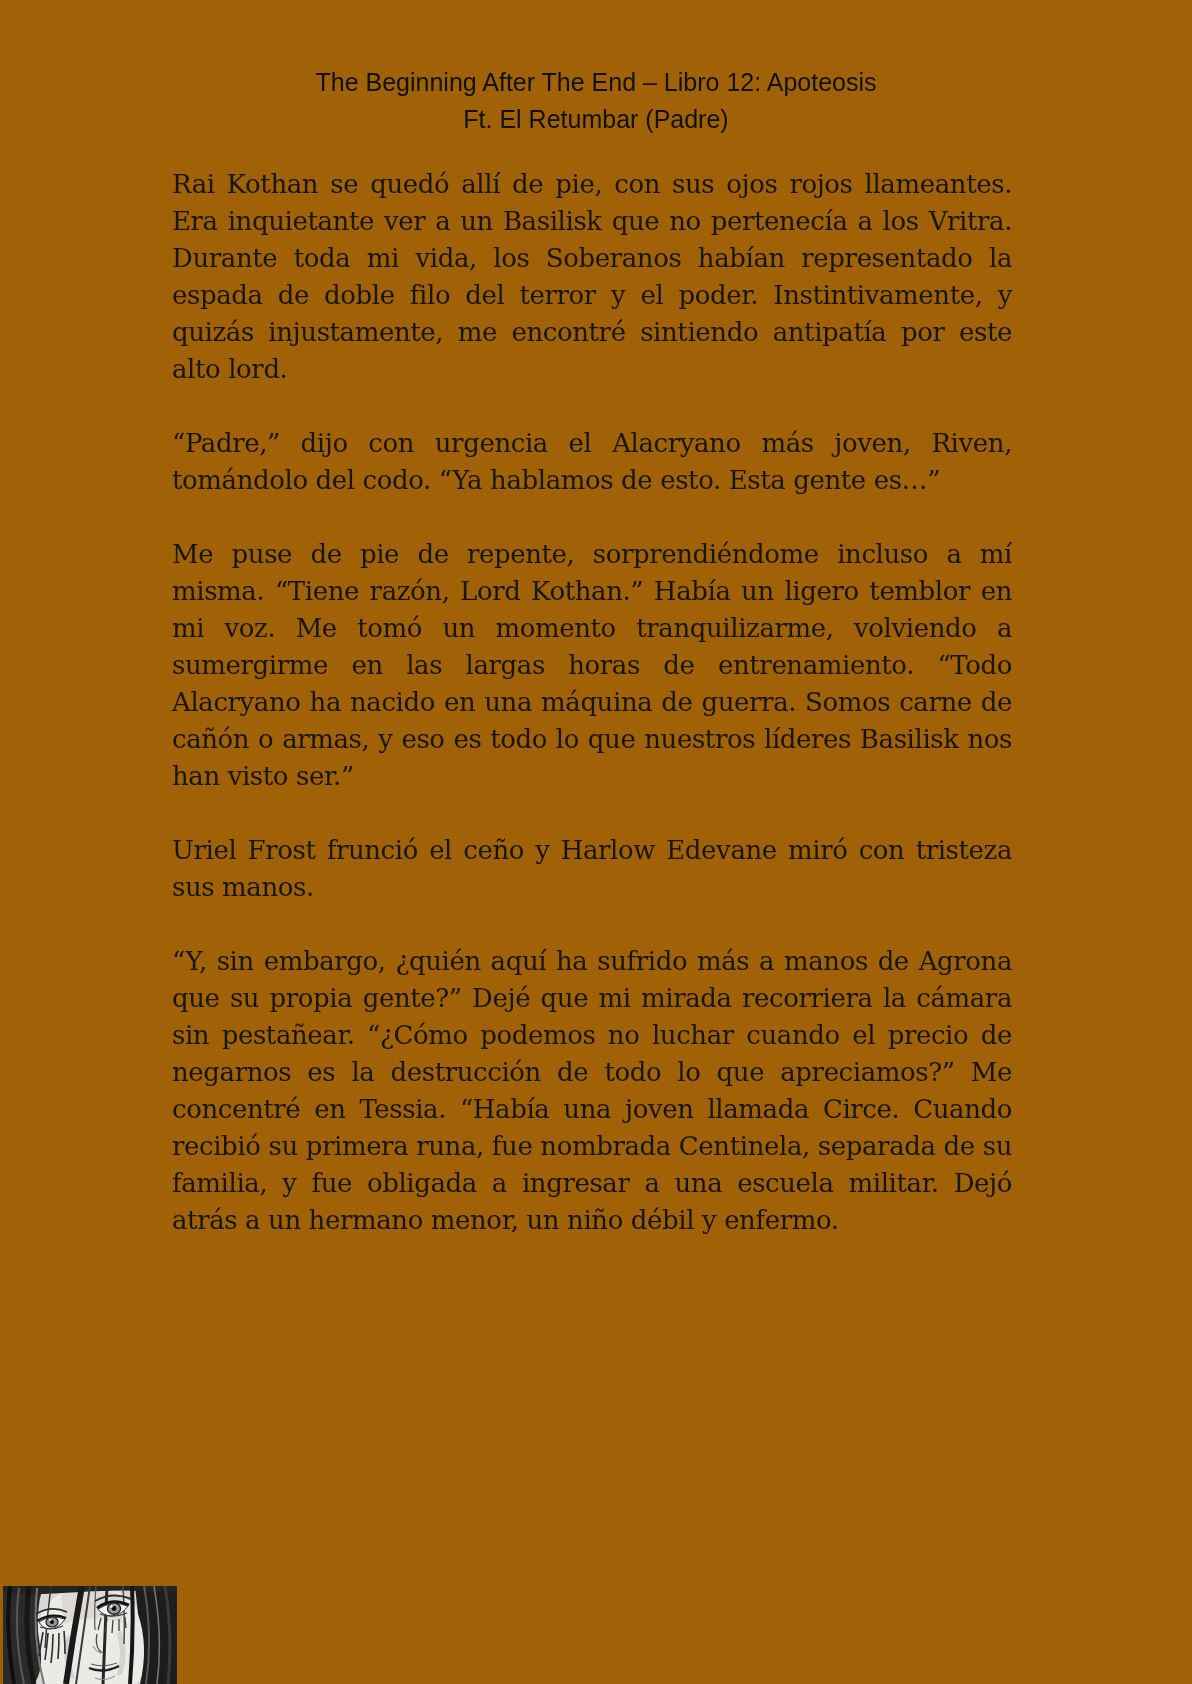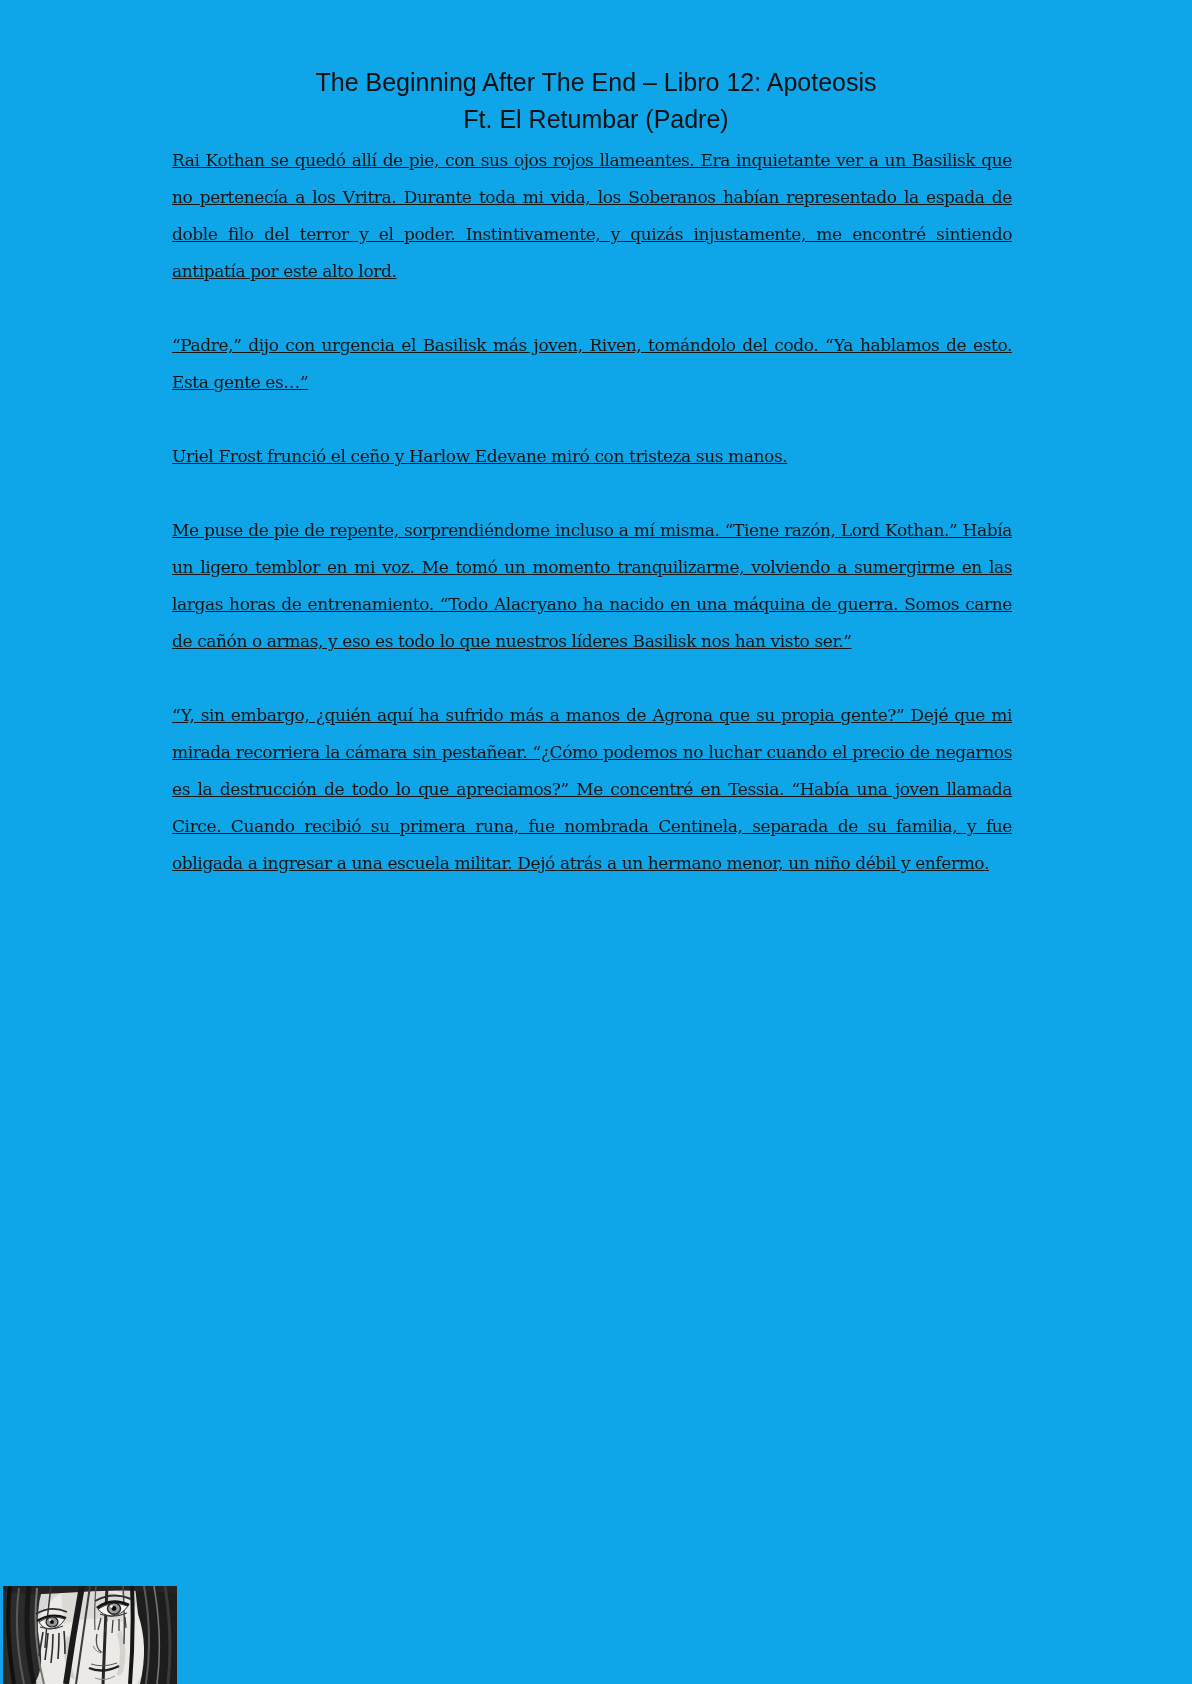--- a/index.html
+++ b/index.html
@@ -4,46 +4,45 @@
 <style>
   html, body {
     margin: 0;
     padding: 0;
     background: #ffffff;
   }
   .page {
     position: relative;
     width: 1192px;
     height: 1684px;
-    background: #0ea5e9;
+    background: #a16207;
     overflow: hidden;
     font-family: "DejaVu Serif", serif;
     color: #161616;
   }
   .doc-header {
     padding-top: 64px;
     text-align: center;
     font-family: "Liberation Sans", sans-serif;
     font-size: 25px;
     line-height: 37px;
     color: #111111;
     font-weight: 400;
   }
   .doc-header .title-line {
     display: block;
   }
   .doc-body {
     position: absolute;
     left: 172px;
-    top: 142px;
+    top: 166px;
     width: 840px;
-    font-size: 17px;
+    font-size: 26px;
     line-height: 37px;
     letter-spacing: -0.4px;
-    text-decoration: underline;
   }
   .doc-body p {
     margin: 0 0 37px 0;
     text-align: justify;
     text-justify: inter-word;
   }
   .footer-illustration {
     position: absolute;
     left: 3px;
     top: 1586px;
@@ -63,23 +62,23 @@
 
 <div class="page">
 
   <header class="doc-header">
     <span class="title-line">The Beginning After The End – Libro 12: Apoteosis</span>
     <span class="title-line">Ft. El Retumbar (Padre)</span>
   </header>
 
   <main class="doc-body">
     <p>Rai Kothan se quedó allí de pie, con sus ojos rojos llameantes. Era inquietante ver a un Basilisk que no pertenecía a los Vritra. Durante toda mi vida, los Soberanos habían representado la espada de doble filo del terror y el poder. Instintivamente, y quizás injustamente, me encontré sintiendo antipatía por este alto lord.</p>
-    <p>“Padre,” dijo con urgencia el Basilisk más joven, Riven, tomándolo del codo. “Ya hablamos de esto. Esta gente es…”</p>
+    <p>“Padre,” dijo con urgencia el Alacryano más joven, Riven, tomándolo del codo. “Ya hablamos de esto. Esta gente es…”</p>
+    <p>Me puse de pie de repente, sorprendiéndome incluso a mí misma. “Tiene razón, Lord Kothan.” Había un ligero temblor en mi voz. Me tomó un momento tranquilizarme, volviendo a sumergirme en las largas horas de entrenamiento. “Todo Alacryano ha nacido en una máquina de guerra. Somos carne de cañón o armas, y eso es todo lo que nuestros líderes Basilisk nos han visto ser.”</p>
     <p>Uriel Frost frunció el ceño y Harlow Edevane miró con tristeza sus manos.</p>
-    <p>Me puse de pie de repente, sorprendiéndome incluso a mí misma. “Tiene razón, Lord Kothan.” Había un ligero temblor en mi voz. Me tomó un momento tranquilizarme, volviendo a sumergirme en las largas horas de entrenamiento. “Todo Alacryano ha nacido en una máquina de guerra. Somos carne de cañón o armas, y eso es todo lo que nuestros líderes Basilisk nos han visto ser.”</p>
     <p>“Y, sin embargo, ¿quién aquí ha sufrido más a manos de Agrona que su propia gente?” Dejé que mi mirada recorriera la cámara sin pestañear. “¿Cómo podemos no luchar cuando el precio de negarnos es la destrucción de todo lo que apreciamos?” Me concentré en Tessia. “Había una joven llamada Circe. Cuando recibió su primera runa, fue nombrada Centinela, separada de su familia, y fue obligada a ingresar a una escuela militar. Dejó atrás a un hermano menor, un niño débil y enfermo.</p>
   </main>
 
   <div class="footer-illustration">
     <svg viewBox="0 0 174 98" xmlns="http://www.w3.org/2000/svg">
 
       <rect width="174" height="98" fill="#d9d7d5"></rect>
 
       <g>
         <ellipse cx="88" cy="60" rx="58" ry="62" fill="#eceae7"></ellipse>

